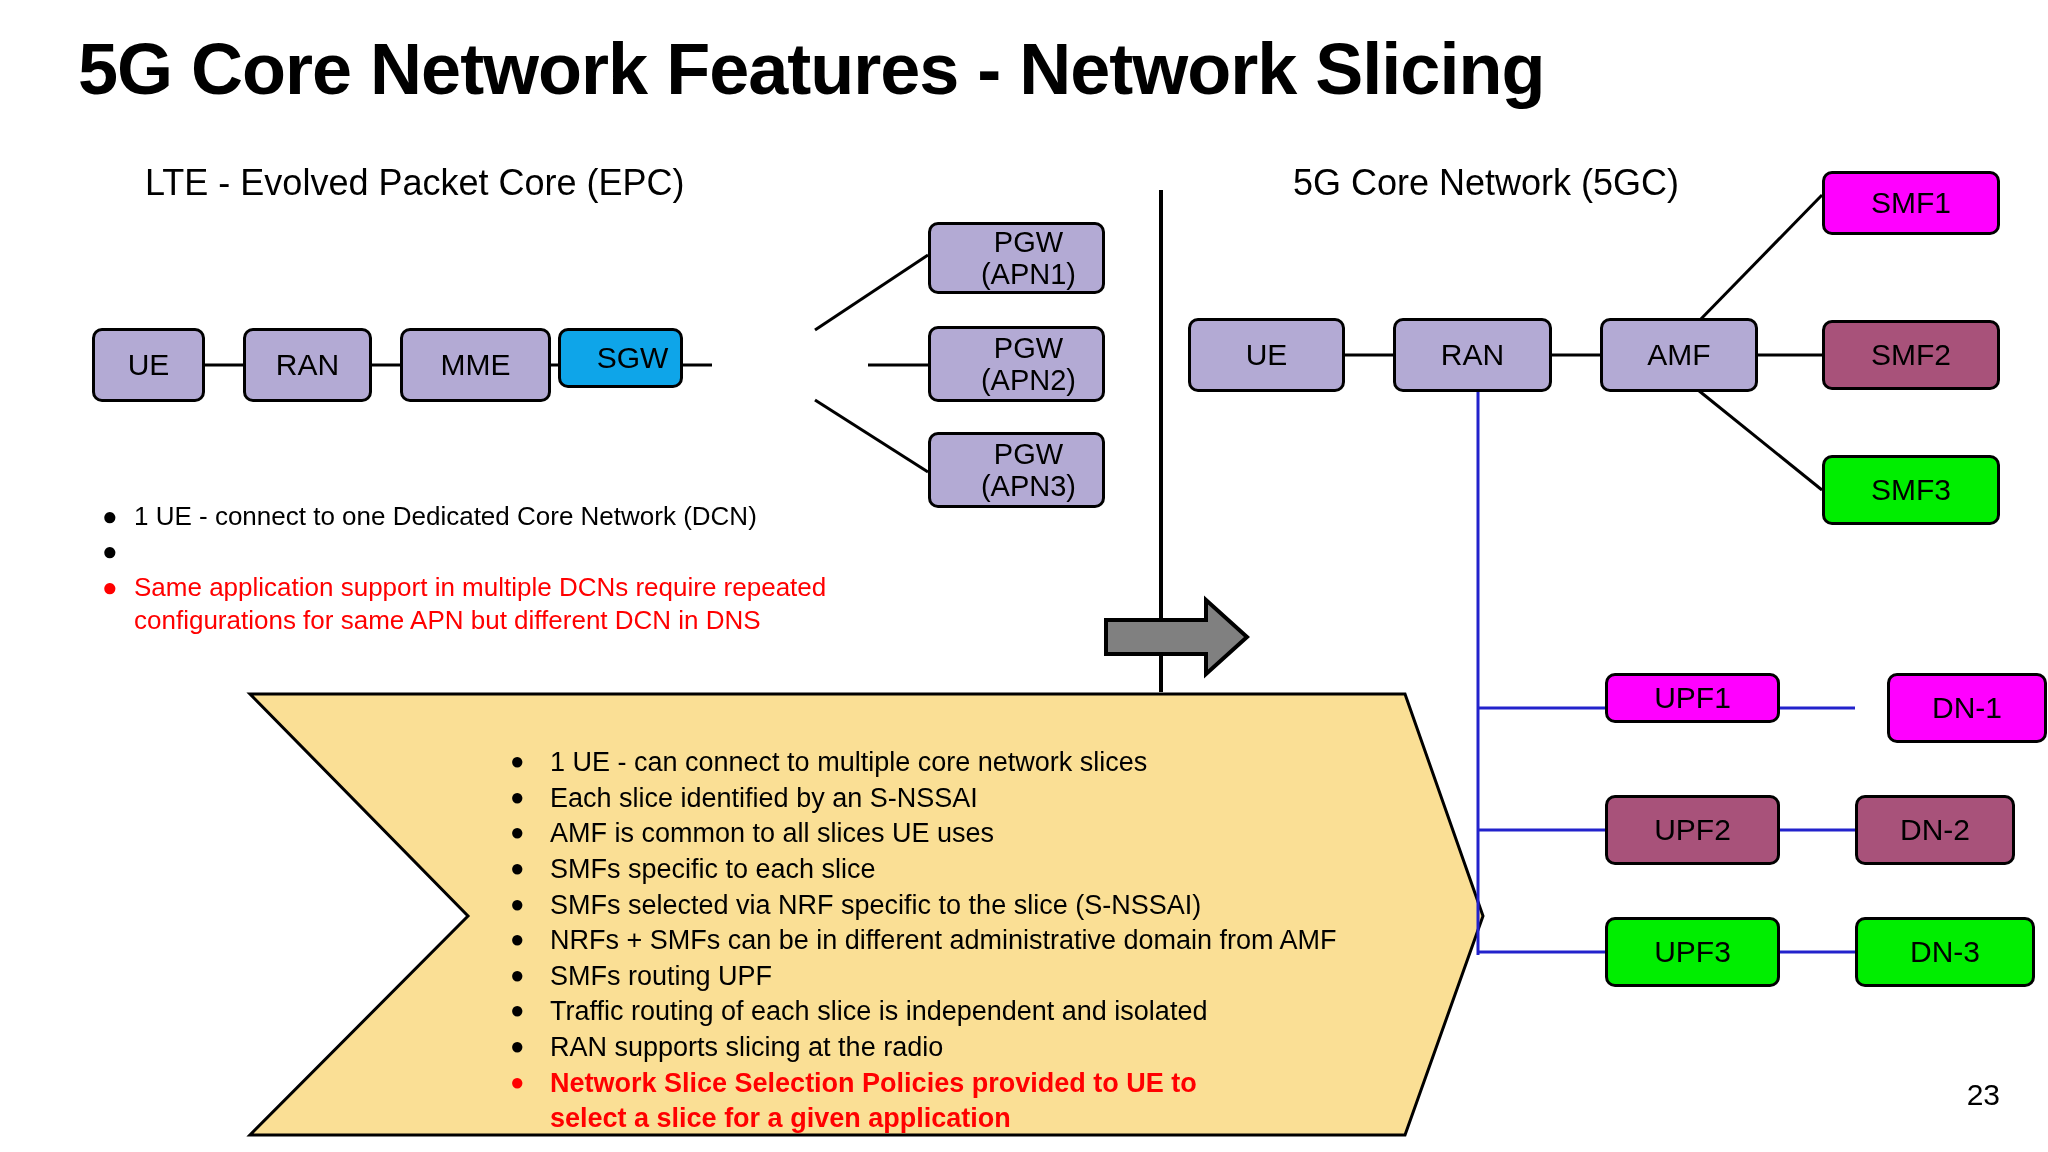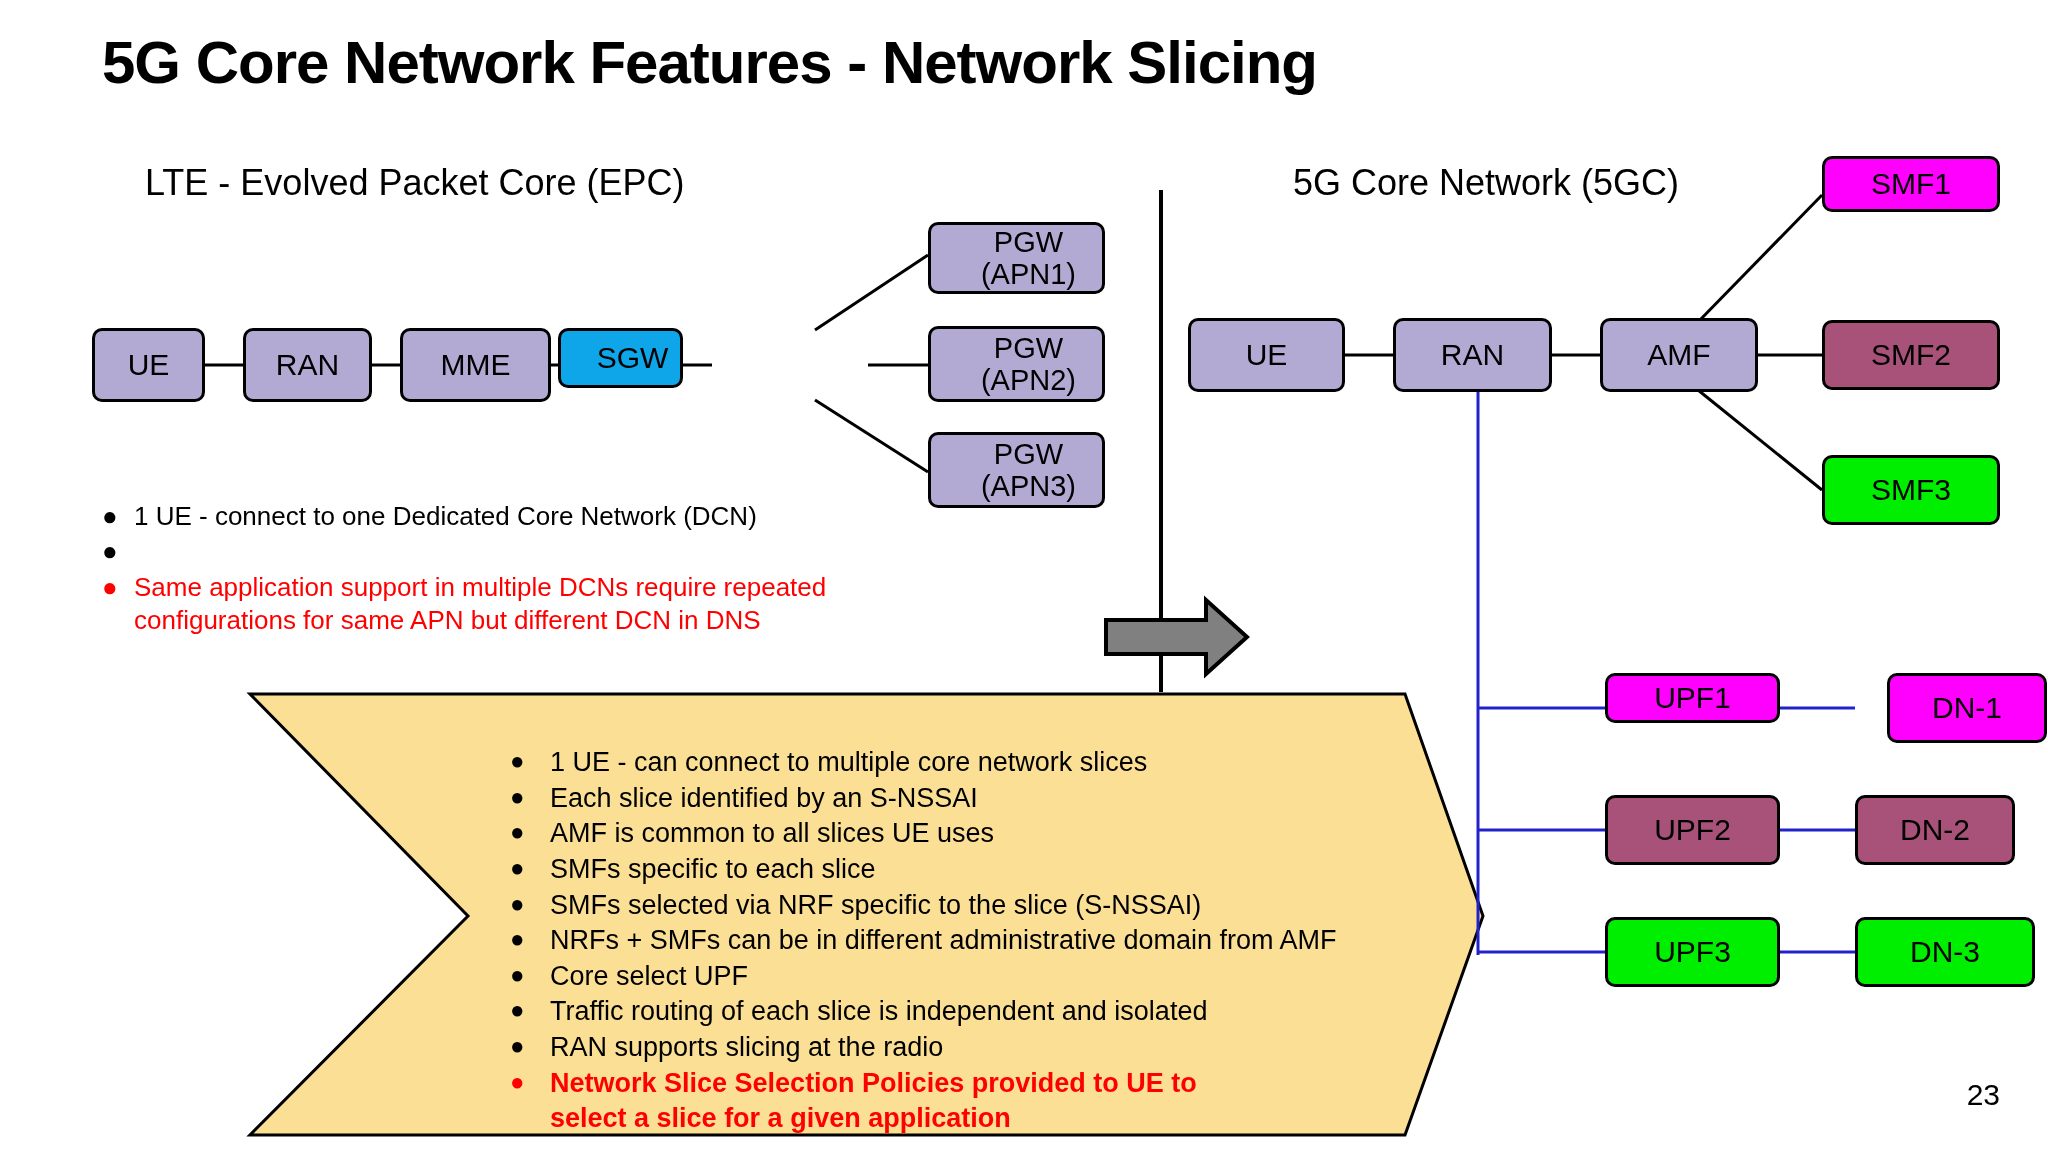--- a/index.html
+++ b/index.html
@@ -21,26 +21,25 @@
     top: 0;
     width: 2048px;
     height: 1152px;
   }
 
   .title {
     position: absolute;
     left: 78px;
     top: 28px;
     width: 1900px;
-    font-size: 60px;
+    font-size: 72px;
     font-weight: bold;
     color: #000000;
     letter-spacing: -1px;
     white-space: nowrap;
-    margin-left: 24px;
   }
 
   .section-label {
     position: absolute;
     font-size: 36px;
     color: #000000;
     white-space: nowrap;
   }
   #label-epc { left: 145px; top: 162px; }
   #label-5gc { left: 1293px; top: 162px; }
@@ -173,21 +172,21 @@
 
   <div class="node two-line" style="left:928px; top:432px; width:177px; height:76px; background:#b3aad4; white-space:pre-line;">PGW
 (APN3)</div>
 
   <div class="node" style="left:1188px; top:318px; width:157px; height:74px; background:#b3aad4;">UE</div>
 
   <div class="node" style="left:1393px; top:318px; width:159px; height:74px; background:#b3aad4;">RAN</div>
 
   <div class="node" style="left:1600px; top:318px; width:158px; height:74px; background:#b3aad4;">AMF</div>
 
-  <div class="node" style="left:1822px; top:156px; width:178px; height:56px; background:#ff00ff;">SMF1</div>
+  <div class="node" style="left:1822px; top:171px; width:178px; height:64px; background:#ff00ff;">SMF1</div>
 
   <div class="node" style="left:1822px; top:320px; width:178px; height:70px; background:#a8527a;">SMF2</div>
 
   <div class="node" style="left:1822px; top:455px; width:178px; height:70px; background:#00ee00;">SMF3</div>
 
   <div class="node" style="left:1605px; top:673px; width:175px; height:50px; background:#ff00ff;">UPF1</div>
 
   <div class="node" style="left:1605px; top:795px; width:175px; height:70px; background:#a8527a;">UPF2</div>
 
   <div class="node" style="left:1605px; top:917px; width:175px; height:70px; background:#00ee00;">UPF3</div>
@@ -233,21 +232,21 @@
       <div class="bullet-row">
         <span class="bullet-dot black">●</span>
         <span class="bullet-text black">SMFs selected via NRF specific to the slice (S-NSSAI)</span>
       </div>
       <div class="bullet-row">
         <span class="bullet-dot black">●</span>
         <span class="bullet-text black">NRFs + SMFs can be in different administrative domain from AMF</span>
       </div>
       <div class="bullet-row">
         <span class="bullet-dot black">●</span>
-        <span class="bullet-text black">Core select UPF</span>
+        <span class="bullet-text black">SMFs routing UPF</span>
       </div>
       <div class="bullet-row">
         <span class="bullet-dot black">●</span>
         <span class="bullet-text black">Traffic routing of each slice is independent and isolated</span>
       </div>
       <div class="bullet-row">
         <span class="bullet-dot black">●</span>
         <span class="bullet-text black">RAN supports slicing at the radio</span>
       </div>
       <div class="bullet-row">

